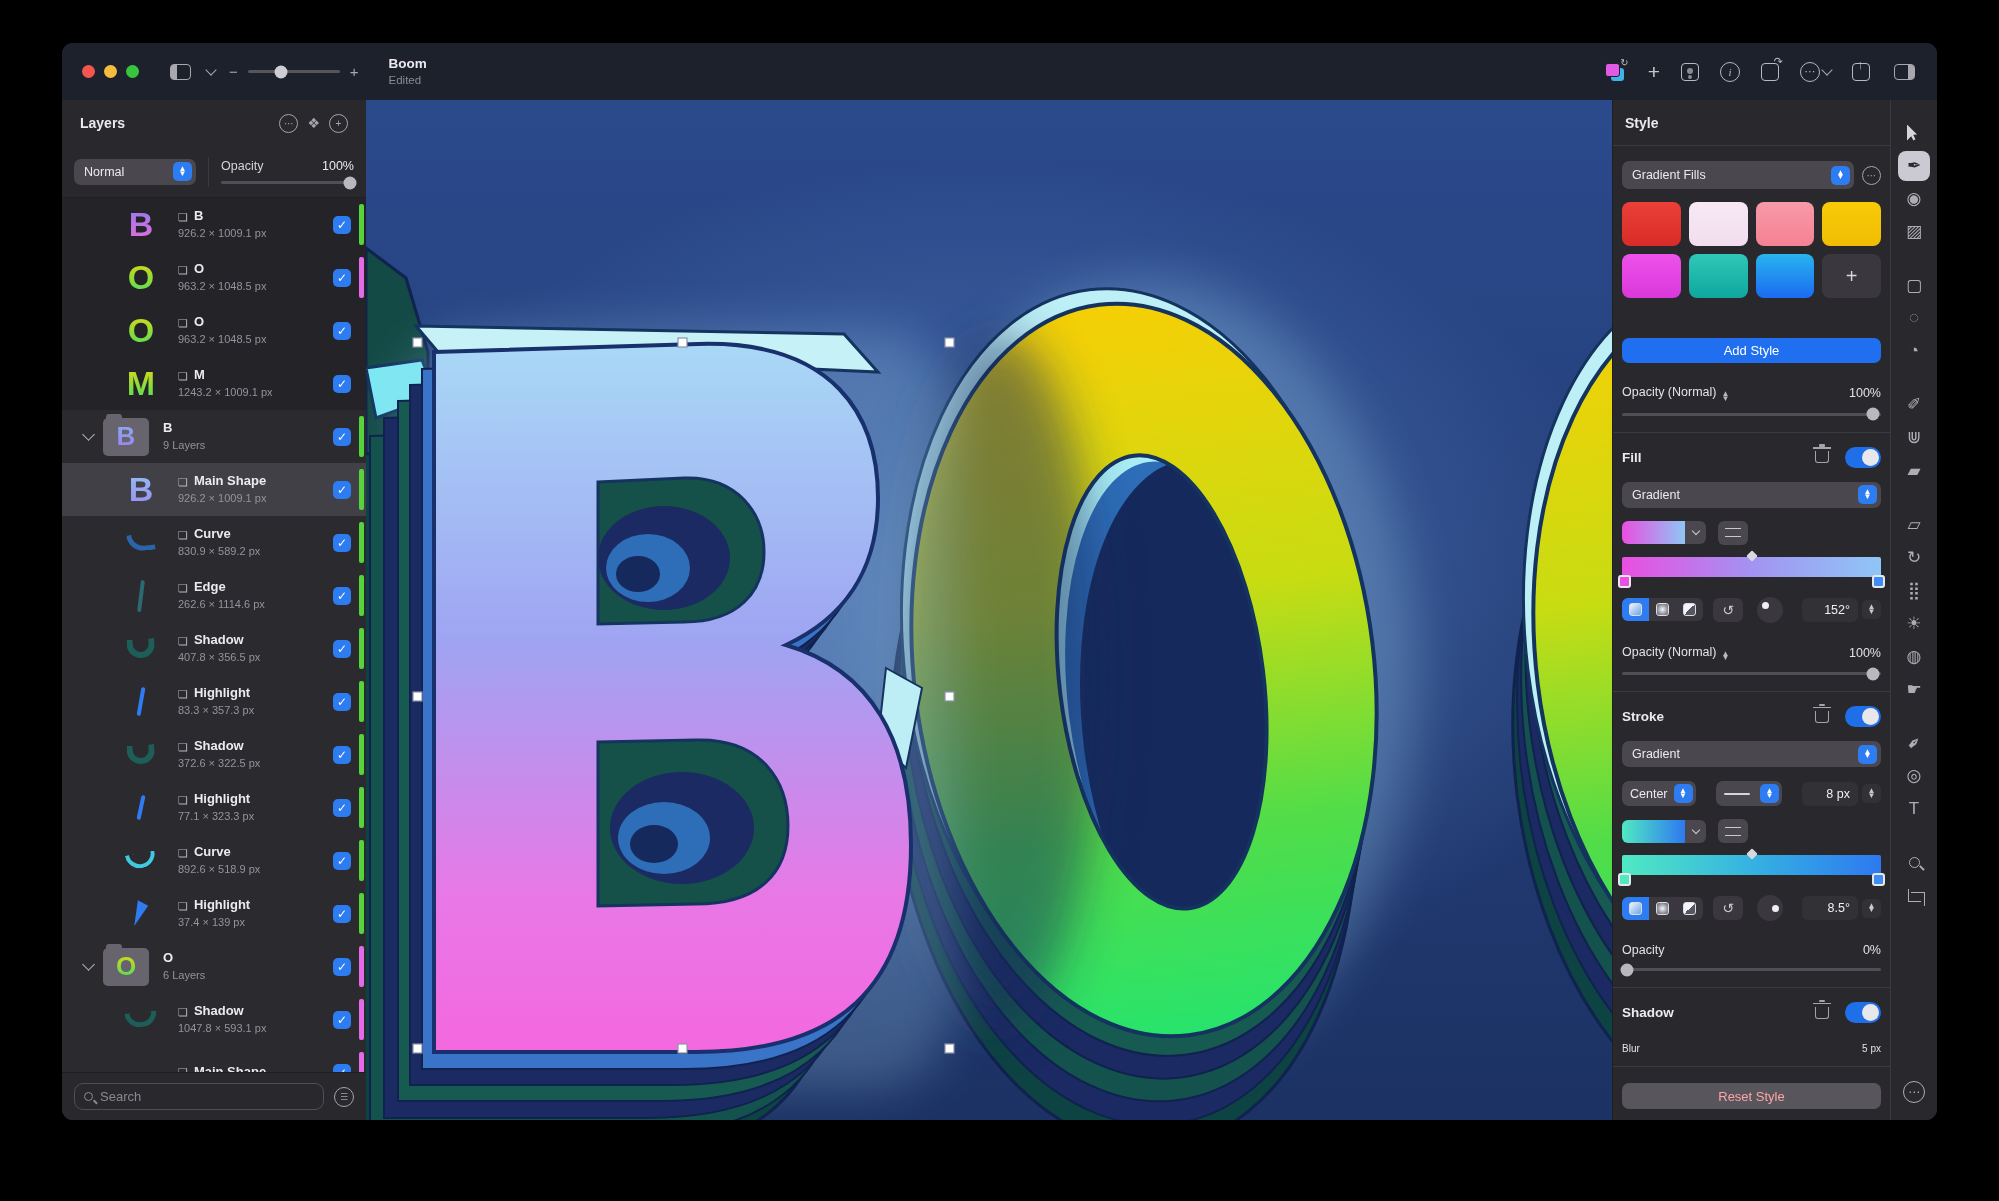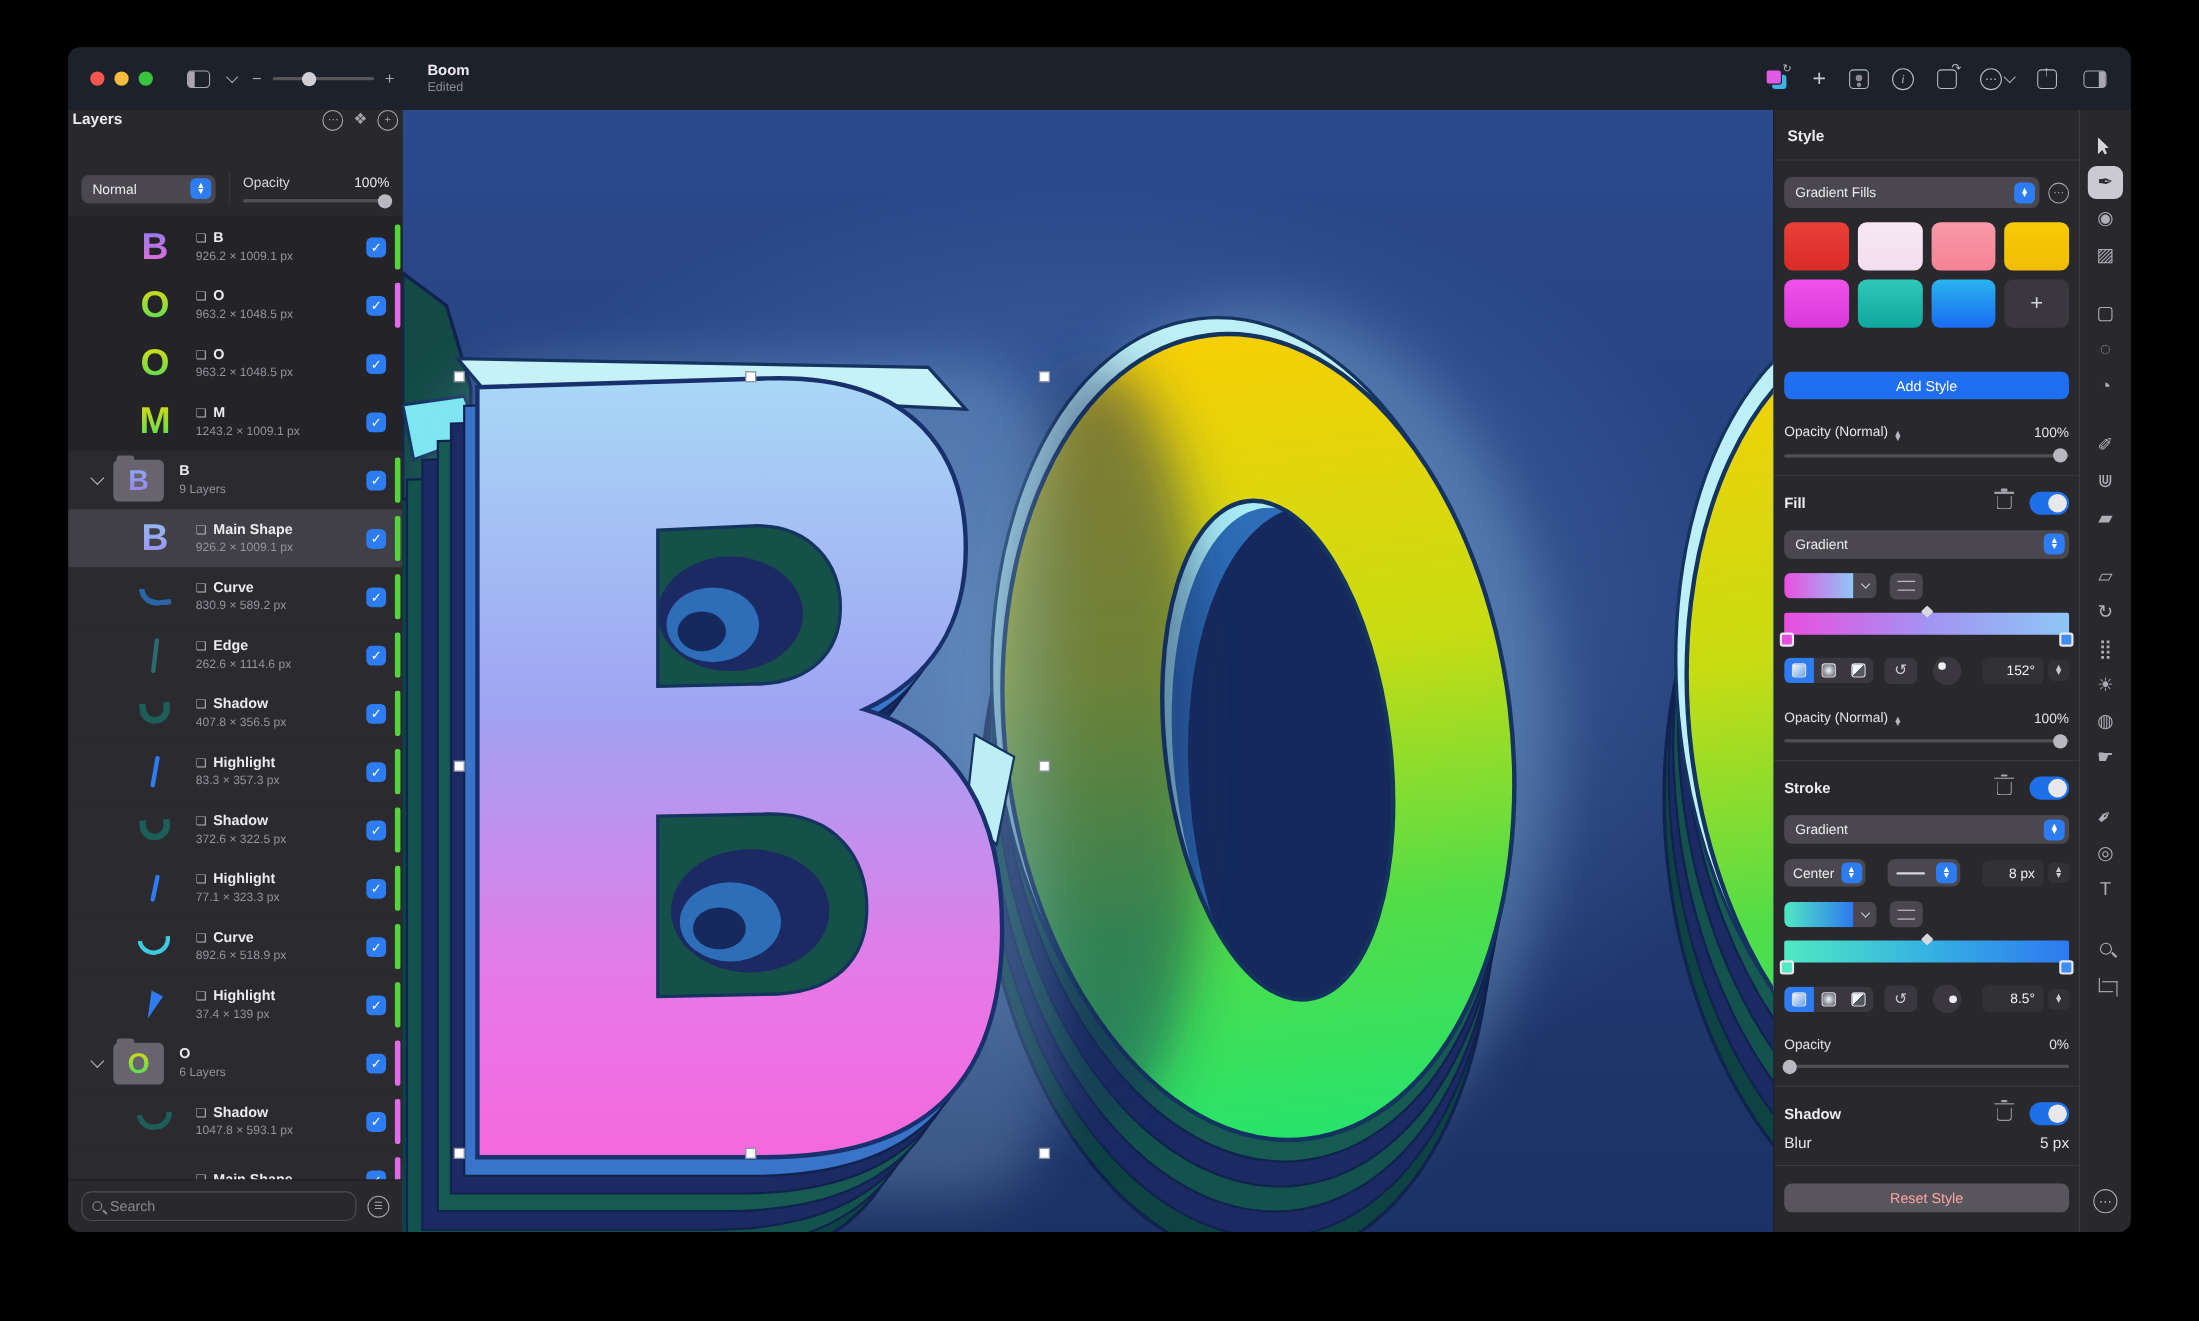--- a/index.html
+++ b/index.html
@@ -35,21 +35,21 @@
   .sq{width:18px;height:18px;border:1.5px solid #b9b8c0;border-radius:4px;position:relative;}
   .person::after{content:"";position:absolute;left:5px;top:4px;width:6px;height:6px;border-radius:50%;background:#8b8a92;box-shadow:0 6px 0 -1px #8b8a92;}
   .rotatefr::after{content:"↷";position:absolute;right:-5px;top:-9px;color:#b9b8c0;font-size:11px;}
   .share::after{content:"↑";position:absolute;left:4px;top:-7px;color:#b9b8c0;font-size:13px;}
   .morechv{display:flex;align-items:center;gap:3px;}
   .plus{color:#c6c5cc;font-size:21px;font-weight:400;}
   
   #main{flex:1;display:flex;min-height:0;}
   
   #layers{width:304px;flex:0 0 304px;background:var(--panel);display:flex;flex-direction:column;position:relative;}
-  .lp-head{height:46px;display:flex;align-items:flex-start;padding:0 4px;gap:9px;}
+  .lp-head{height:46px;display:flex;align-items:center;padding:0 18px;gap:9px;}
   .lp-head .ttl{color:var(--txt);font-size:14px;font-weight:700;margin-right:auto;}
   .rico{width:19px;height:19px;border:1.4px solid #a5a4ac;border-radius:50%;color:#a5a4ac;display:flex;align-items:center;justify-content:center;font-size:10px;}
   .lyrico{color:#a5a4ac;font-size:14px;}
   .lp-ctl{height:52px;display:flex;align-items:center;padding:0 12px;border-bottom:1px solid #1f1e22;}
   .select{background:var(--field);border-radius:7px;height:26px;display:flex;align-items:center;color:var(--txt);font-size:12.5px;padding:0 4px 0 10px;gap:8px;}
   .stepper{width:19px;height:19px;background:var(--accent);border-radius:5px;display:flex;flex-direction:column;align-items:center;justify-content:center;line-height:.55;color:#fff;font-size:8px;}
   .stepper.darkst{background:var(--dark);color:#c9c8ce;}
   .blend-sel{width:122px;justify-content:space-between;}
   .vdiv{width:1px;height:30px;background:#3a393f;margin:0 12px;}
   .op-col{flex:1;}
@@ -134,21 +134,21 @@
   .loopbtn{width:30px;height:24px;background:#3a383e;border-radius:6px;color:#c9c8ce;display:flex;align-items:center;justify-content:center;font-size:14px;}
   .dial{width:26px;height:26px;border-radius:50%;background:#3a383e;position:relative;margin-left:4px;}
   .dial::after{content:"";position:absolute;width:7px;height:7px;border-radius:50%;background:#efeef2;}
   .dial.tl::after{left:5px;top:5px;} .dial.rr::after{right:4px;top:10px;}
   .numf{margin-left:auto;display:flex;align-items:center;gap:4px;}
   .nfield{min-width:56px;height:24px;background:#323135;border-radius:6px;display:flex;align-items:center;justify-content:flex-end;padding:0 8px;font-size:12.5px;color:#efeef2;}
   .strokerow{display:flex;align-items:center;gap:20px;margin-top:14px;}
   .ssel{height:25px;font-size:12.5px;padding:0 3px 0 8px;gap:6px;}
   .linesel{width:76px;justify-content:space-between;}
   .lineglyph{width:26px;height:2px;background:#d6d5da;border-radius:1px;}
-  .blurrow{display:flex;justify-content:space-between;align-items:center;margin-top:8px;font-size:14px;color:#e3e2e7;}
+  .blurrow{display:flex;justify-content:space-between;align-items:center;margin-top:20px;font-size:10px;color:#e3e2e7;}
   .btn-gray{margin-top:16px;height:26px;background:#58565c;border-radius:7px;color:#fca5a5;display:flex;align-items:center;justify-content:center;font-size:13px;}
   
   #tools{width:47px;flex:0 0 47px;background:var(--panel);border-left:1px solid var(--line);display:flex;flex-direction:column;align-items:center;padding:16px 0 12px;}
   .tool{width:32px;height:30px;display:flex;align-items:center;justify-content:center;color:#aeadb5;font-size:17px;margin:1.5px 0;border-radius:8px;}
   .tool.selected{background:#cbc9d2;color:#2a2930;}
   .tool.gap{margin-top:22px;}
   .tool.bottom{margin-top:auto;}
   .i-cursor{width:14px;height:16px;background:#d6d5da;clip-path:polygon(0 0,0 100%,30% 74%,46% 100%,60% 92%,45% 64%,72% 62%);}
   .i-search{width:11px;height:11px;border:1.8px solid #aeadb5;border-radius:50%;position:relative;}
   .i-search::after{content:"";position:absolute;left:9px;top:9px;width:6px;height:1.8px;background:#aeadb5;transform:rotate(45deg);}

